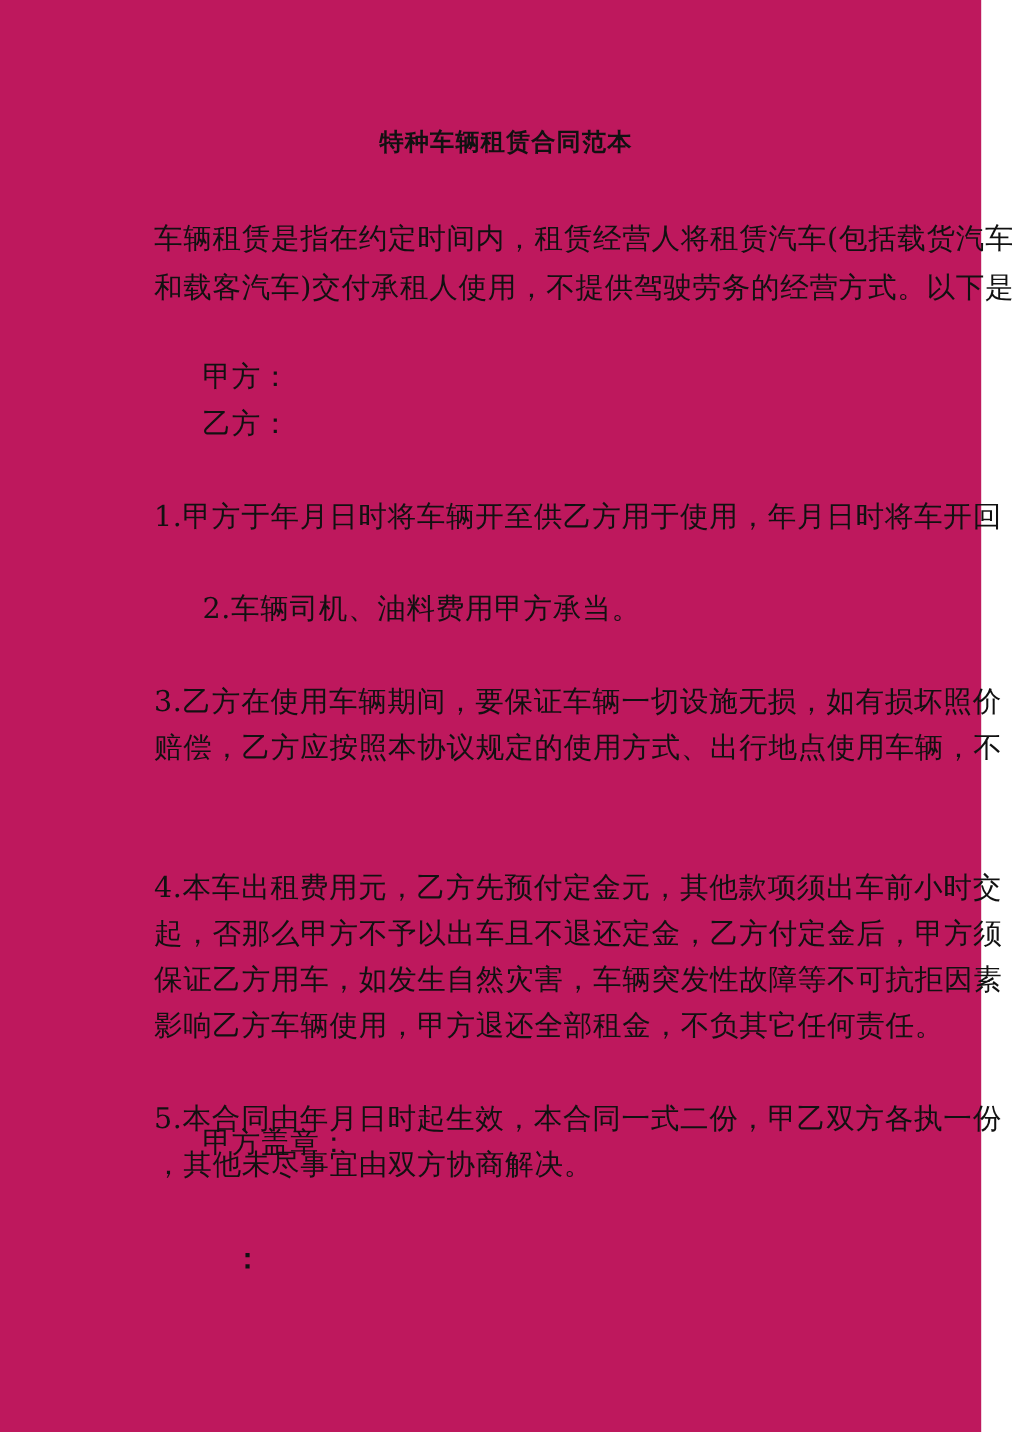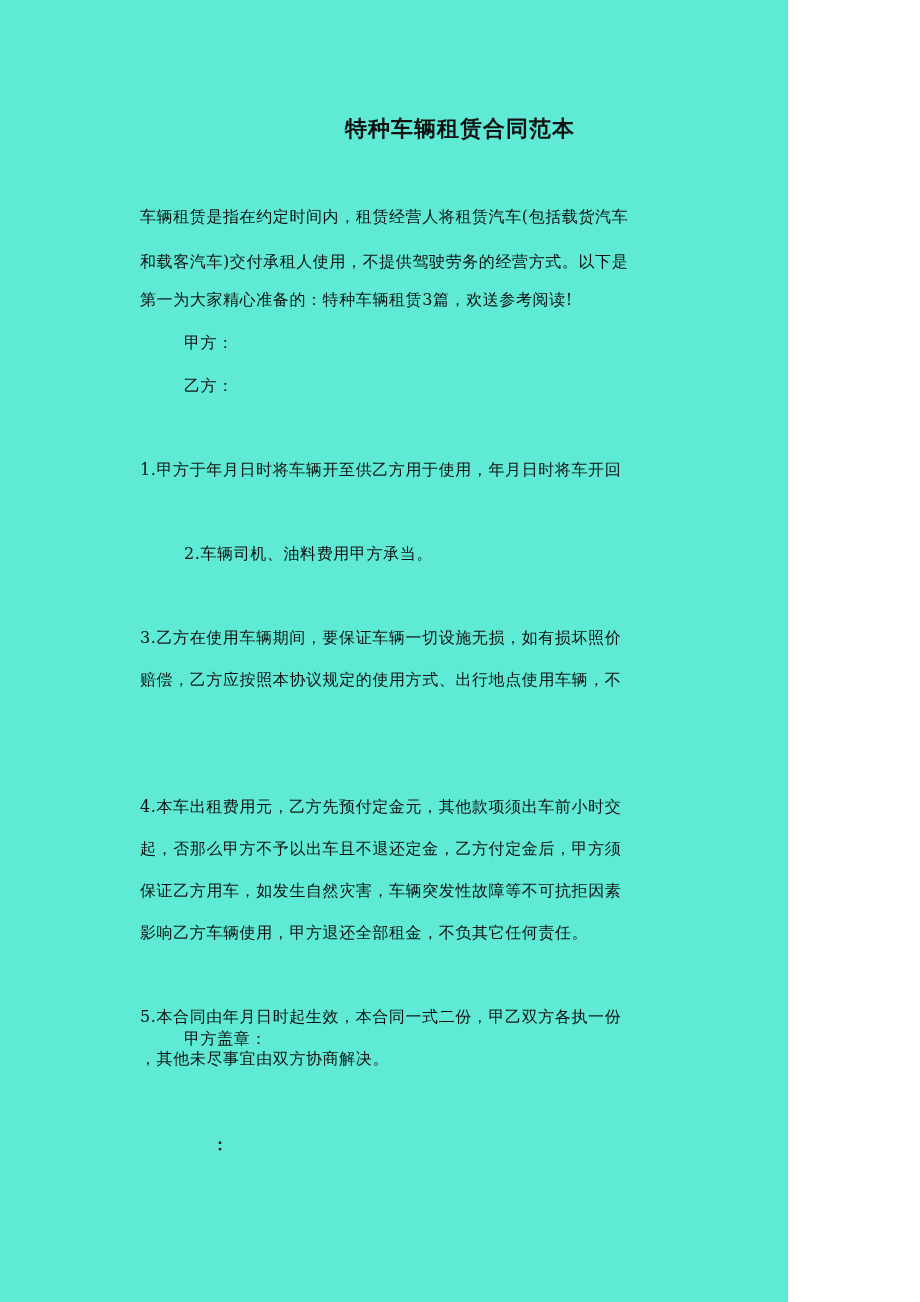--- a/index.html
+++ b/index.html
@@ -1,35 +1,34 @@
 <!DOCTYPE html>
 <html><head>
 <meta charset="utf-8">
 <style>
   html, body { margin: 0; padding: 0; background: #ffffff; }
   body { width: 920px; height: 1302px; position: relative; overflow: hidden;
          font-family: "DejaVu Serif", "Liberation Serif", serif; color: #111111; }
-  .page { position: absolute; left: 0; top: 0; width: 788px; height: 1302px; background: #5eead4; }
+  .page { position: absolute; left: 0; top: 0; width: 892px; height: 1302px; background: #be185d; }
   .title { position: absolute; left: 0; width: 920px; top: 114px; text-align: center;
            font-size: 22px; font-weight: bold; letter-spacing: 1px;
            font-family: "DejaVu Sans", "Liberation Sans", sans-serif; }
-  .line { position: absolute; left: 140px; width: 640px; font-size: 16px; line-height: 28px;
+  .line { position: absolute; left: 140px; width: 640px; font-size: 26px; line-height: 28px;
           white-space: nowrap; letter-spacing: 0.6px; }
   .indent { left: 184px; }
   .colon-only { left: 212px; font-weight: bold; }
 </style>
 </head>
 <body>
 
 <div class="page">
   <div class="title">特种车辆租赁合同范本</div>
 
   <div class="line" style="top:203px">车辆租赁是指在约定时间内，租赁经营人将租赁汽车(包括载货汽车</div>
   <div class="line" style="top:248px">和载客汽车)交付承租人使用，不提供驾驶劳务的经营方式。以下是</div>
-  <div class="line" style="top:286px">第一为大家精心准备的：特种车辆租赁3篇，欢送参考阅读!</div>
 
   <div class="line indent" style="top:329px">甲方：</div>
   <div class="line indent" style="top:372px">乙方：</div>
 
   <div class="line" style="top:456px">1.甲方于年月日时将车辆开至供乙方用于使用，年月日时将车开回</div>
   <div class="line indent" style="top:540px">2.车辆司机、油料费用甲方承当。</div>
 
   <div class="line" style="top:624px">3.乙方在使用车辆期间，要保证车辆一切设施无损，如有损坏照价</div>
   <div class="line" style="top:666px">赔偿，乙方应按照本协议规定的使用方式、出行地点使用车辆，不</div>
 

